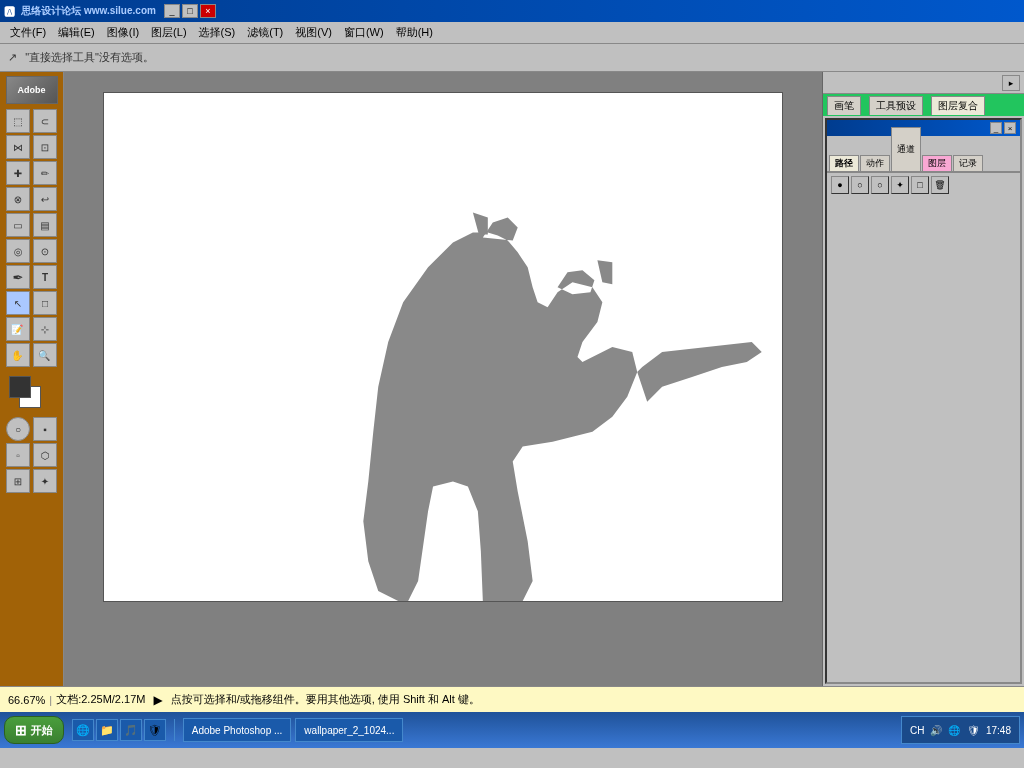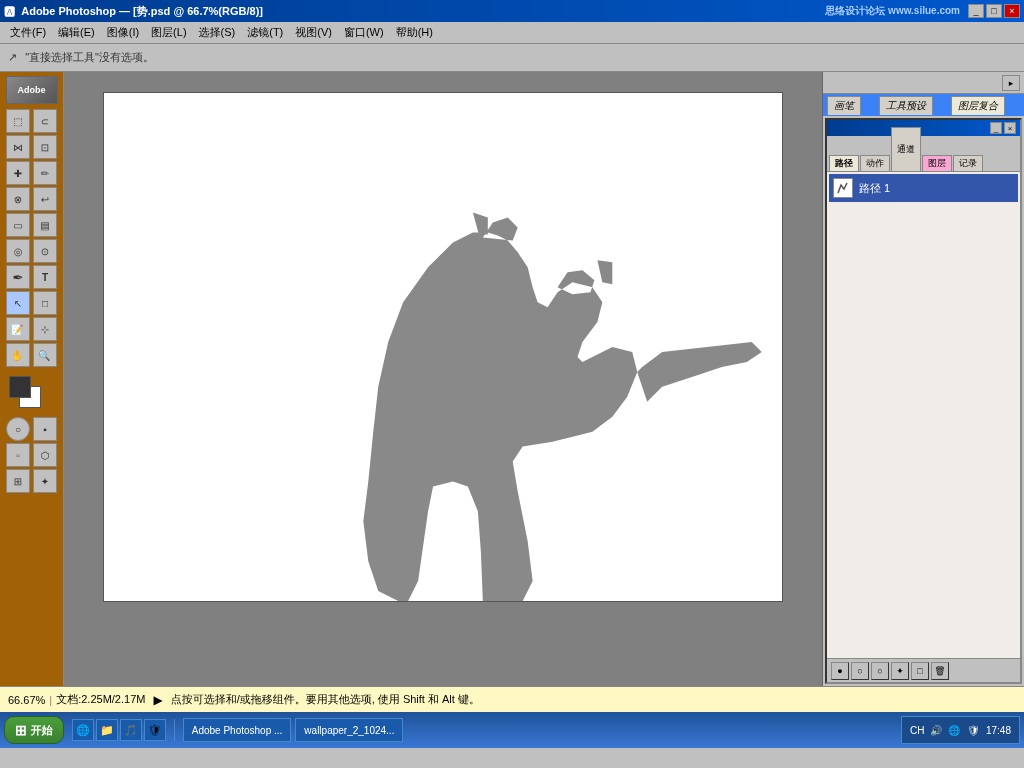--- a/index.html
+++ b/index.html
@@ -167,21 +167,20 @@
       background: #d4d0c8;
       margin-right: 2px;
     }
     .top-panel-tab.active { background: #ece9d8; }
   </style>
 </head>
 <body>
 
 <div id="title-bar">
   <span style="margin-right:6px; font-size:12px;">🅰</span>
-  <span style="flex:1;">Adobe Photoshop — [势.psd @ 66.7%(RGB/8)]</span>
   <div style="font-size:10px; color:#aaccff; margin-right:8px;">思络设计论坛 www.silue.com</div>
   <div style="display:flex;gap:2px;">
     <button class="win-btn">_</button>
     <button class="win-btn">□</button>
     <button class="win-btn" style="background:#cc0000;color:white;">×</button>
   </div>
 </div>
 
 <div id="menu-bar">
   <span class="menu-item">文件(F)</span>
@@ -340,21 +339,21 @@
       </svg>
     </div>
   </div>
 
   <div style="width:202px; display:flex; flex-direction:column; border-left:1px solid #666;">
 
     <div style="background:#c0c0c0; height:22px; display:flex; align-items:center; padding:0 4px; border-bottom:1px solid #888;">
       <div style="flex:1;"></div>
       <button style="width:18px;height:16px;font-size:9px;background:#c0c0c0;border:1px solid #888;cursor:pointer;">▸</button>
     </div>
-    <div style="background:#3b82f6; height:22px; display:flex; align-items:center; gap:16px; padding:0 4px;font-style:italic;">
+    <div style="background:#22c55e; height:22px; display:flex; align-items:center; gap:6px; padding:0 4px;">
       <div class="top-panel-tab">画笔</div>
       <div class="top-panel-tab">工具预设</div>
       <div class="top-panel-tab active">图层复合</div>
     </div>
 
     <div style="border:2px inset #888; flex:1; display:flex; flex-direction:column; margin:2px;">
 
       <div style="background:linear-gradient(to right,#003c8f,#0058cc); color:white; height:16px; display:flex; align-items:center; justify-content:space-between; padding:0 4px; font-size:10px;">
         <span></span>
         <div style="display:flex;gap:2px;">
@@ -364,30 +363,20 @@
       </div>
 
       <div style="display:flex; background:#c0c0c0; border-bottom:1px solid #888; height:36px; align-items:flex-end; padding:0 2px; gap:1px; font-size:9px;">
         <div style="background:#ece9d8; border:1px solid #888; border-bottom:none; padding:1px 5px; cursor:pointer; font-weight:bold;">路径</div>
         <div style="background:#d4d0c8; border:1px solid #888; border-bottom:none; padding:1px 5px; cursor:pointer;">动作</div>
         <div style="background:#d4d0c8; border:1px solid #888; border-bottom:none; padding:15px 5px; cursor:pointer;">通道</div>
         <div style="background:#f9a8d4; border:1px solid #888; border-bottom:none; padding:1px 5px; cursor:pointer;">图层</div>
         <div style="background:#d4d0c8; border:1px solid #888; border-bottom:none; padding:1px 5px; cursor:pointer;">记录</div>
       </div>
 
-      <div style="flex:1; background:#f0ede8; overflow:auto;">
-        <div style="display:flex; align-items:center; height:28px; padding:0 4px; background:#3355aa; color:white; margin:2px;">
-          <div style="width:20px;height:20px;background:white;border:1px solid #888;margin-right:6px;display:flex;align-items:center;justify-content:center;">
-            <svg width="18" height="18" viewBox="0 0 18 18">
-                <path d="M4 14 L7 6 L10 10 L13 4" fill="none" stroke="#555" stroke-width="1.5"></path>
-              </svg>
-          </div>
-          <span>路径 1</span>
-        </div>
-      </div>
 
       <div style="height:24px; background:#c0c0c0; border-top:1px solid #888; display:flex; align-items:center; padding:0 4px; gap:2px;">
         <div style="width:18px;height:18px;background:#c0c0c0;border:1px outset #888;display:flex;align-items:center;justify-content:center;font-size:9px;cursor:pointer;">●</div>
         <div style="width:18px;height:18px;background:#c0c0c0;border:1px outset #888;display:flex;align-items:center;justify-content:center;font-size:9px;cursor:pointer;">○</div>
         <div style="width:18px;height:18px;background:#c0c0c0;border:1px outset #888;display:flex;align-items:center;justify-content:center;font-size:9px;cursor:pointer;">○</div>
         <div style="width:18px;height:18px;background:#c0c0c0;border:1px outset #888;display:flex;align-items:center;justify-content:center;font-size:9px;cursor:pointer;">✦</div>
         <div style="width:18px;height:18px;background:#c0c0c0;border:1px outset #888;display:flex;align-items:center;justify-content:center;font-size:9px;cursor:pointer;">□</div>
         <div style="width:18px;height:18px;background:#c0c0c0;border:1px outset #888;display:flex;align-items:center;justify-content:center;font-size:9px;cursor:pointer;">🗑</div>
       </div>
     </div>

